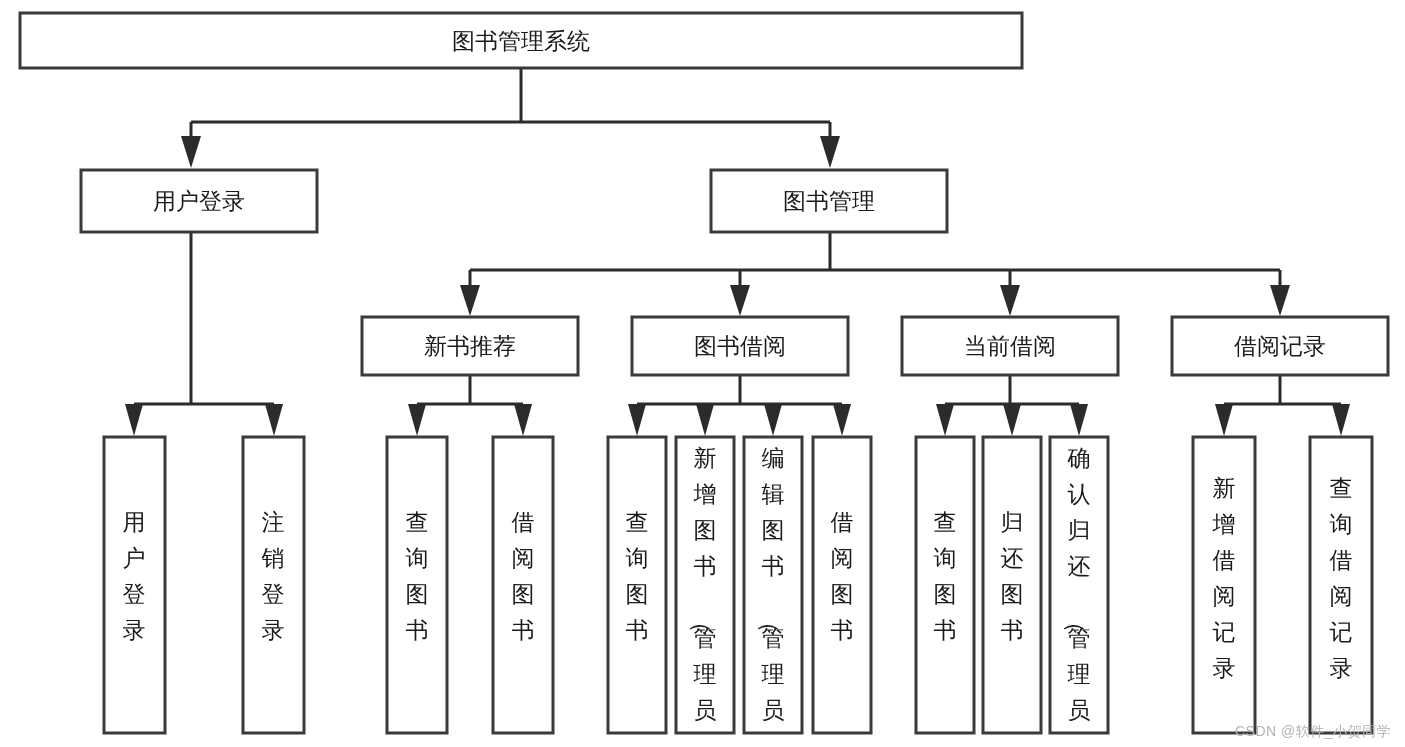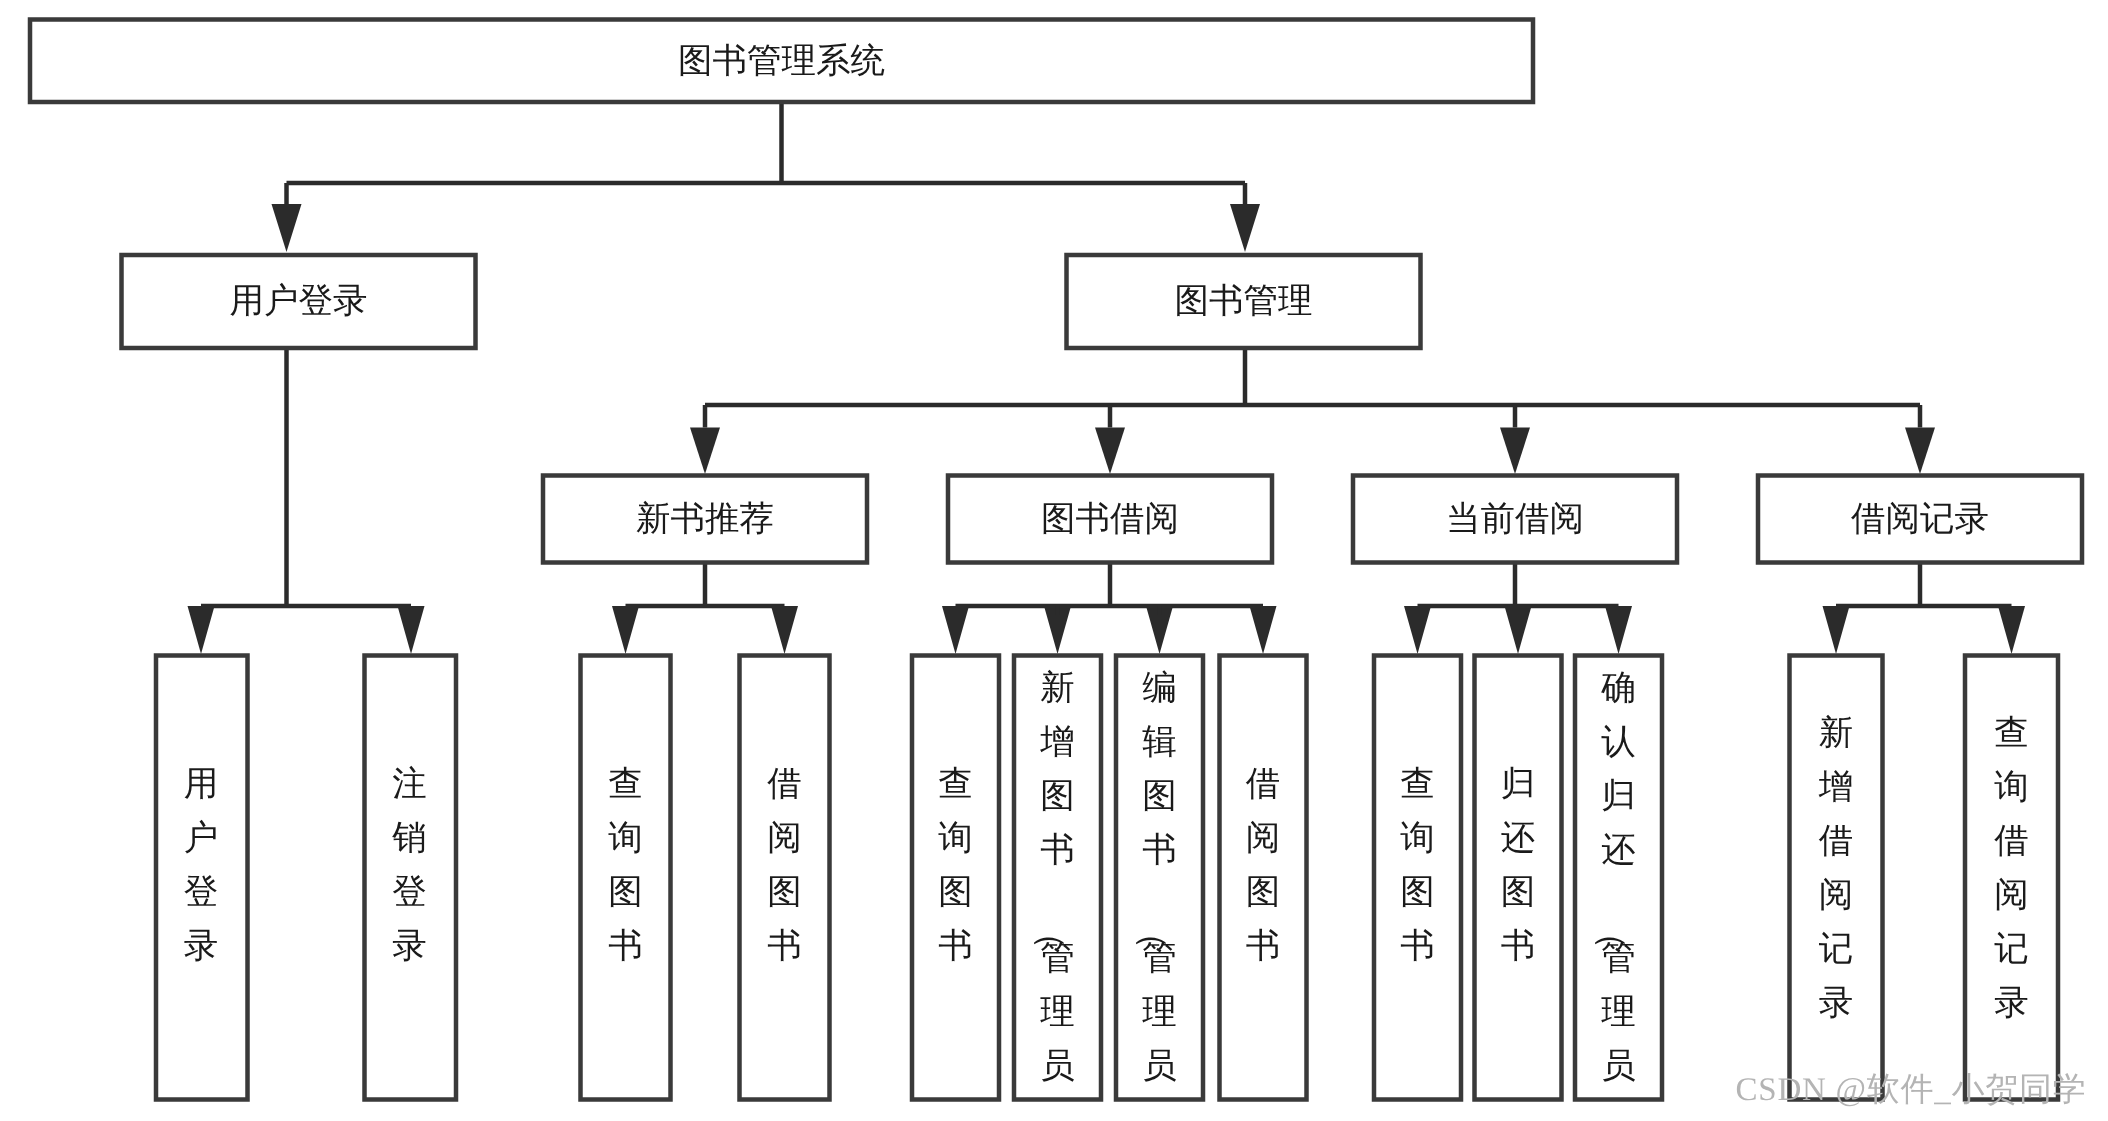--- a/index.html
+++ b/index.html
@@ -50,22 +50,22 @@
   .leaf-label {
     fill: #1a1a1a;
     font-family: "DejaVu Sans", "Liberation Sans", sans-serif;
     font-size: 23px;
     text-anchor: middle;
   }
   .watermark {
     position: absolute;
     right: 14px;
     bottom: 6px;
-    font-family: Liberation Serif, serif;
-    font-size: 22px;
+    font-family: Liberation Sans, sans-serif;
+    font-size: 14px;
     color: #b4b4b4;
     letter-spacing: 0.5px;
     white-space: nowrap;
     pointer-events: none;
   }
 </style>
 </head>
 <body>
 
 <div id="diagram-root">

